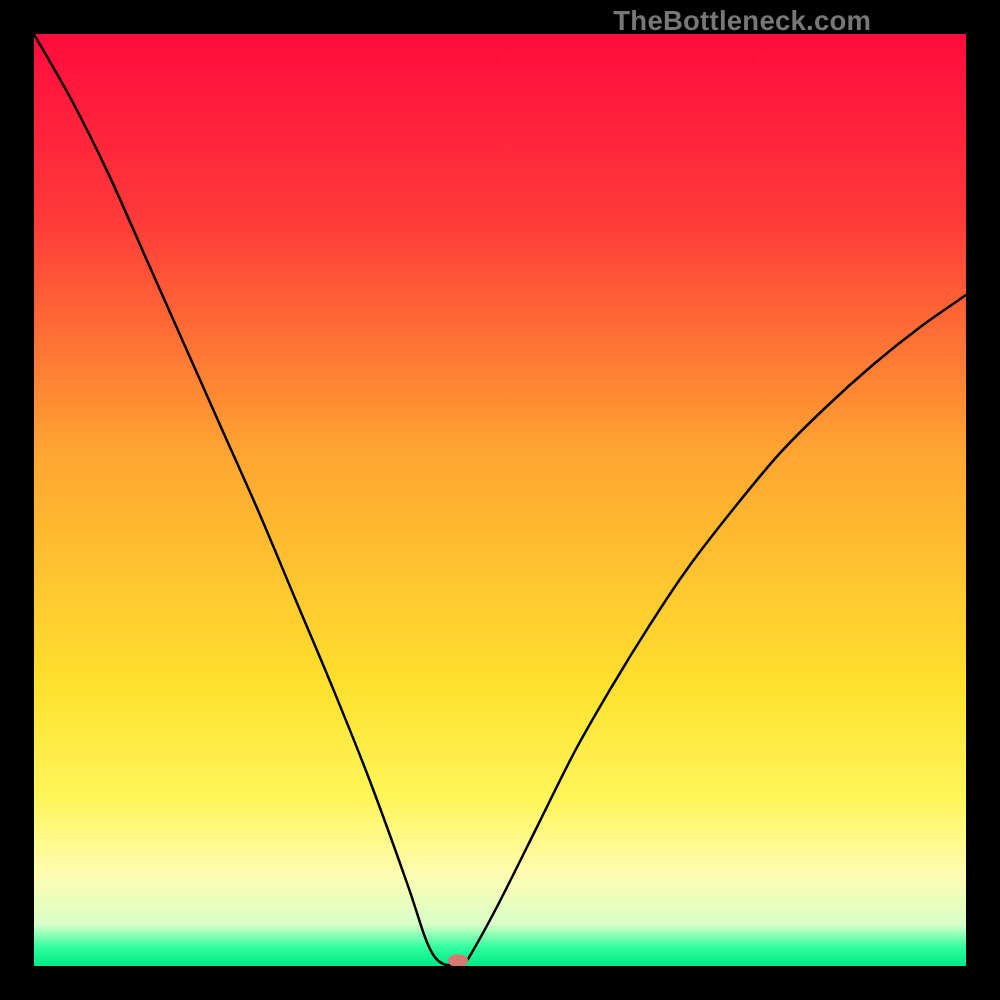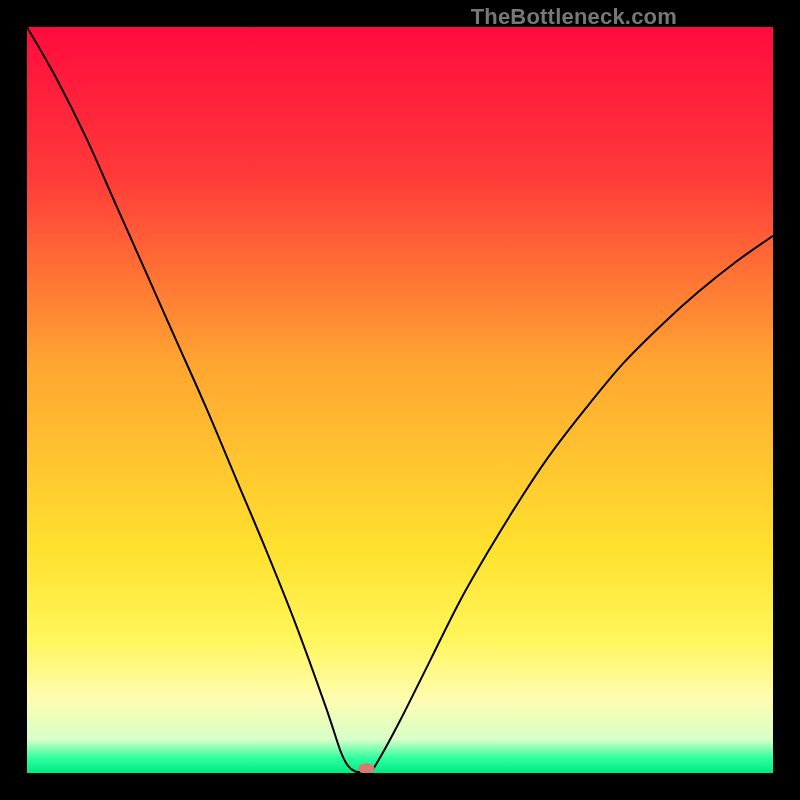--- a/index.html
+++ b/index.html
@@ -9,20 +9,21 @@
     height: 800px;
     background: #000;
     font-family: Arial, Helvetica, sans-serif;
     overflow: hidden;
   }
   .frame {
     position: relative;
     width: 691px;
     height: 800px;
     background: #000;
+    padding-left: 20px;
   }
   .watermark {
     position: absolute;
     top: 4px;
     right: 14px;
     color: #777;
     font-size: 22px;
     font-weight: 600;
     letter-spacing: 0.2px;
     z-index: 5;

